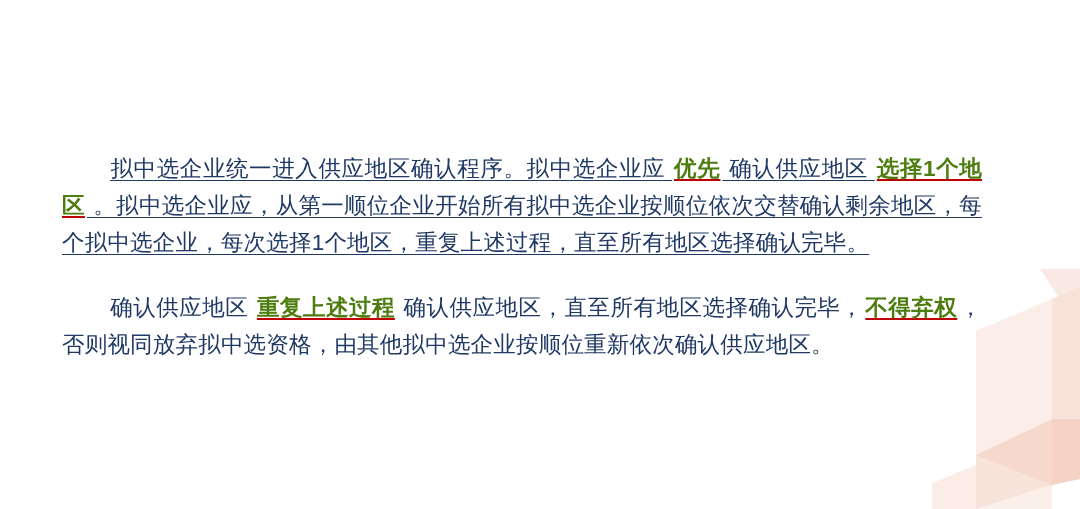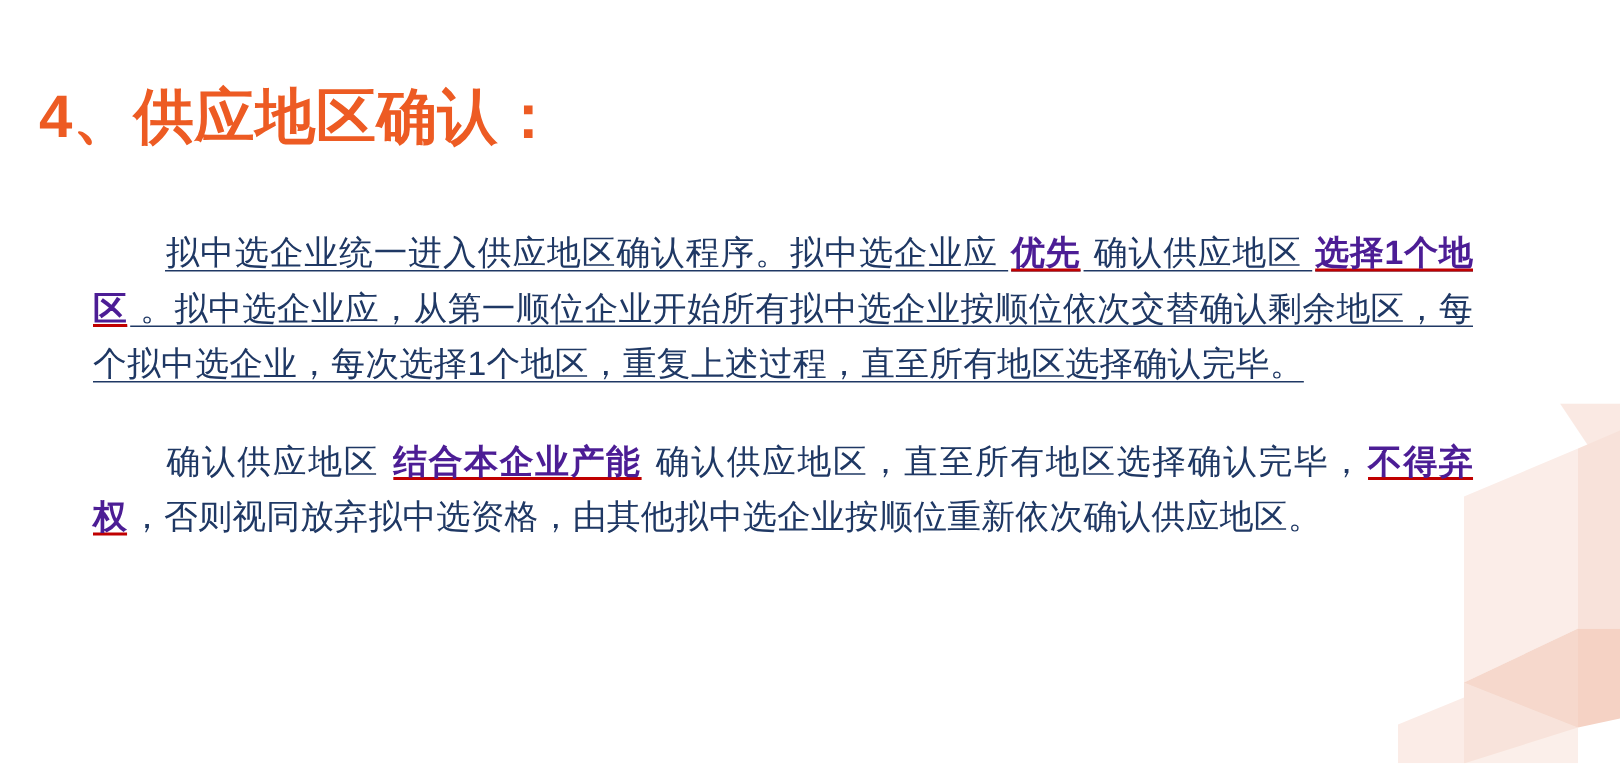--- a/index.html
+++ b/index.html
@@ -75,40 +75,39 @@
     text-decoration: underline;
     text-decoration-color: #1F3864;
     text-decoration-thickness: 1px;
     text-underline-offset: 4px;
   }
   .para.underlined-body .indent {
     text-decoration: none;
   }
 
   .em-red {
-    color: #4c1d95;
+    color: #4d7c0f;
     font-weight: bold;
     text-decoration: underline;
     text-decoration-color: #C00000;
     text-decoration-thickness: 2px;
     text-underline-offset: 3px;
     padding: 0 2px;
     margin-top: 34px;
   }
 </style>
 </head>
 <body>
 
 <div class="slide">
 
-  <h1 class="heading">4、供应地区确认：</h1>
 
   <div class="body-block">
     <p class="para underlined-body" id="paragraph-1"><span class="indent">&nbsp;</span><span>拟中选企业统一进入供应地区确认程序。拟中选企业应 </span><span class="em-red">优先</span><span> 确认供应地区 </span><span class="em-red">选择1个地区</span><span> 。拟中选企业应，从第一顺位企业开始所有拟中选企业按顺位依次交替确认剩余地区，每个拟中选企业，每次选择1个地区，重复上述过程，直至所有地区选择确认完毕。</span></p>
-    <p class="para" id="paragraph-2"><span class="indent">&nbsp;</span><span>确认供应地区 </span><span class="em-red">结合本企业产能</span><span> 确认供应地区，直至所有地区选择确认完毕，</span><span class="em-red">不得弃权</span><span>，否则视同放弃拟中选资格，由其他拟中选企业按顺位重新依次确认供应地区。</span></p>
+    <p class="para" id="paragraph-2"><span class="indent">&nbsp;</span><span>确认供应地区 </span><span class="em-red">重复上述过程</span><span> 确认供应地区，直至所有地区选择确认完毕，</span><span class="em-red">不得弃权</span><span>，否则视同放弃拟中选资格，由其他拟中选企业按顺位重新依次确认供应地区。</span></p>
   </div>
 
   <div class="decor-layer">
     <svg width="160" height="240" viewBox="0 0 160 240" xmlns="http://www.w3.org/2000/svg">
       <polygon points="120,0 160,0 160,60" fill="#F9E5DE" opacity="0.85"></polygon>
       <polygon points="56,62 132,30 132,150 56,186" fill="#FBEDE8"></polygon>
       <polygon points="132,30 160,18 160,150 132,150" fill="#F8E2DA"></polygon>
       <polygon points="56,186 132,150 132,216 56,240" fill="#F6D8CC"></polygon>
       <polygon points="132,150 160,150 160,210 132,216" fill="#F5D2C4"></polygon>
       <polygon points="12,214 56,196 56,240 12,240" fill="#FBECE7"></polygon>

